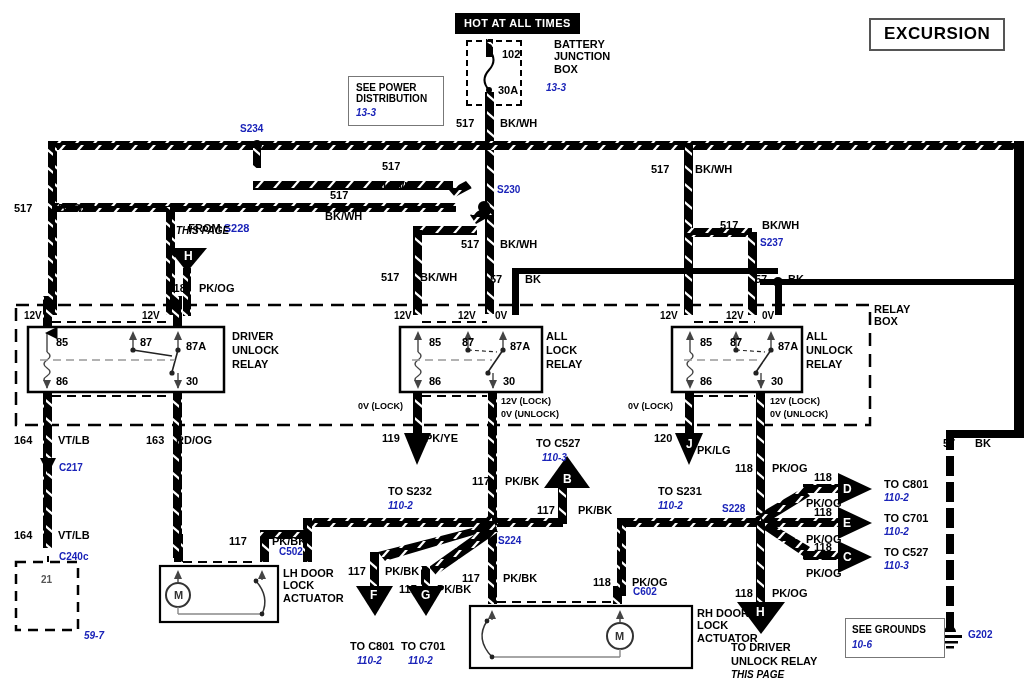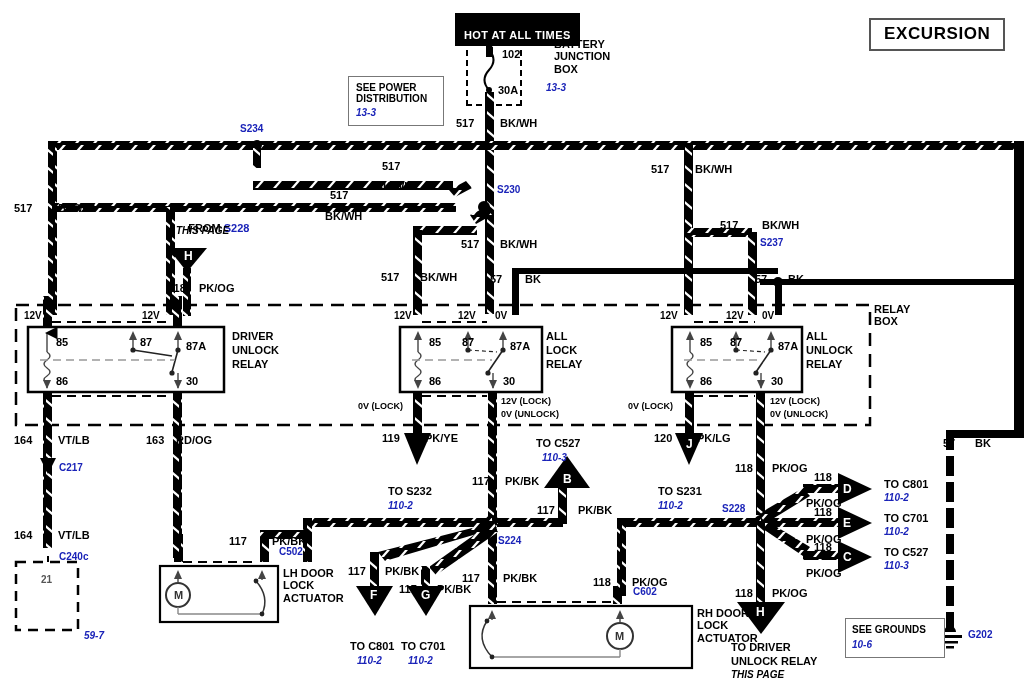--- a/index.html
+++ b/index.html
@@ -8,21 +8,21 @@
   #sheet{position:relative;width:1024px;height:694px;background:#fff;overflow:hidden;}
   svg#diagram{position:absolute;left:0;top:0;width:1024px;height:694px;}
   .lbl{position:absolute;font-family:"Liberation Sans",sans-serif;font-weight:bold;color:#000;white-space:pre;line-height:1.12;}
   .s11{font-size:11px;}
   .s10{font-size:10px;}
   .s9{font-size:9px;}
   .s12{font-size:12px;}
   .blue{color:#1a23b8;}
   .ital{font-style:italic;}
   .hot{position:absolute;background:#000;color:#fff;font-weight:bold;font-size:11px;
-       letter-spacing:.4px;padding:16px 9px 5px 9px;}
+       letter-spacing:.4px;padding:4px 9px 5px 9px;}
   .excursion{position:absolute;border:2px solid #555;background:#fff;
        font-size:17px;font-weight:bold;letter-spacing:.6px;padding:4px 13px 5px 13px;}
   .seebox{position:absolute;border:1px solid #777;background:#fff;}
   .relaytxt{position:absolute;font-size:11px;font-weight:bold;line-height:1.25;}
 </style>
 </head>
 <body>
 
 <div id="sheet">
 
@@ -384,21 +384,21 @@
   <div class="lbl s11" style="left:697px;top:607px;">RH DOOR<br>LOCK<br>ACTUATOR</div>
   <div class="lbl s10 blue" style="left:633px;top:586px;">C602</div>
   <div class="lbl s11" style="left:615px;top:630px;color:#333;">M</div>
 
   <div class="lbl s11" style="left:382px;top:432px;">119</div>
   <div class="lbl s11" style="left:425px;top:432px;">PK/YE</div>
   <div class="lbl s11" style="left:388px;top:485px;">TO S232</div>
   <div class="lbl s10 blue ital" style="left:388px;top:500px;">110-2</div>
 
   <div class="lbl s11" style="left:654px;top:432px;">120</div>
-  <div class="lbl s11" style="left:697px;top:432px;">PK/LG</div>
+  <div class="lbl s11" style="left:697px;top:444px;">PK/LG</div>
   <div class="lbl s12" style="left:686px;top:438px;color:#fff;">J</div>
   <div class="lbl s11" style="left:658px;top:485px;">TO S231</div>
   <div class="lbl s10 blue ital" style="left:658px;top:500px;">110-2</div>
 
   <div class="lbl s11" style="left:536px;top:437px;">TO C527</div>
   <div class="lbl s10 blue ital" style="left:542px;top:452px;">110-3</div>
   <div class="lbl s12" style="left:563px;top:473px;color:#fff;">B</div>
 
   <div class="lbl s11" style="left:472px;top:475px;">117</div>
   <div class="lbl s11" style="left:505px;top:475px;">PK/BK</div>

